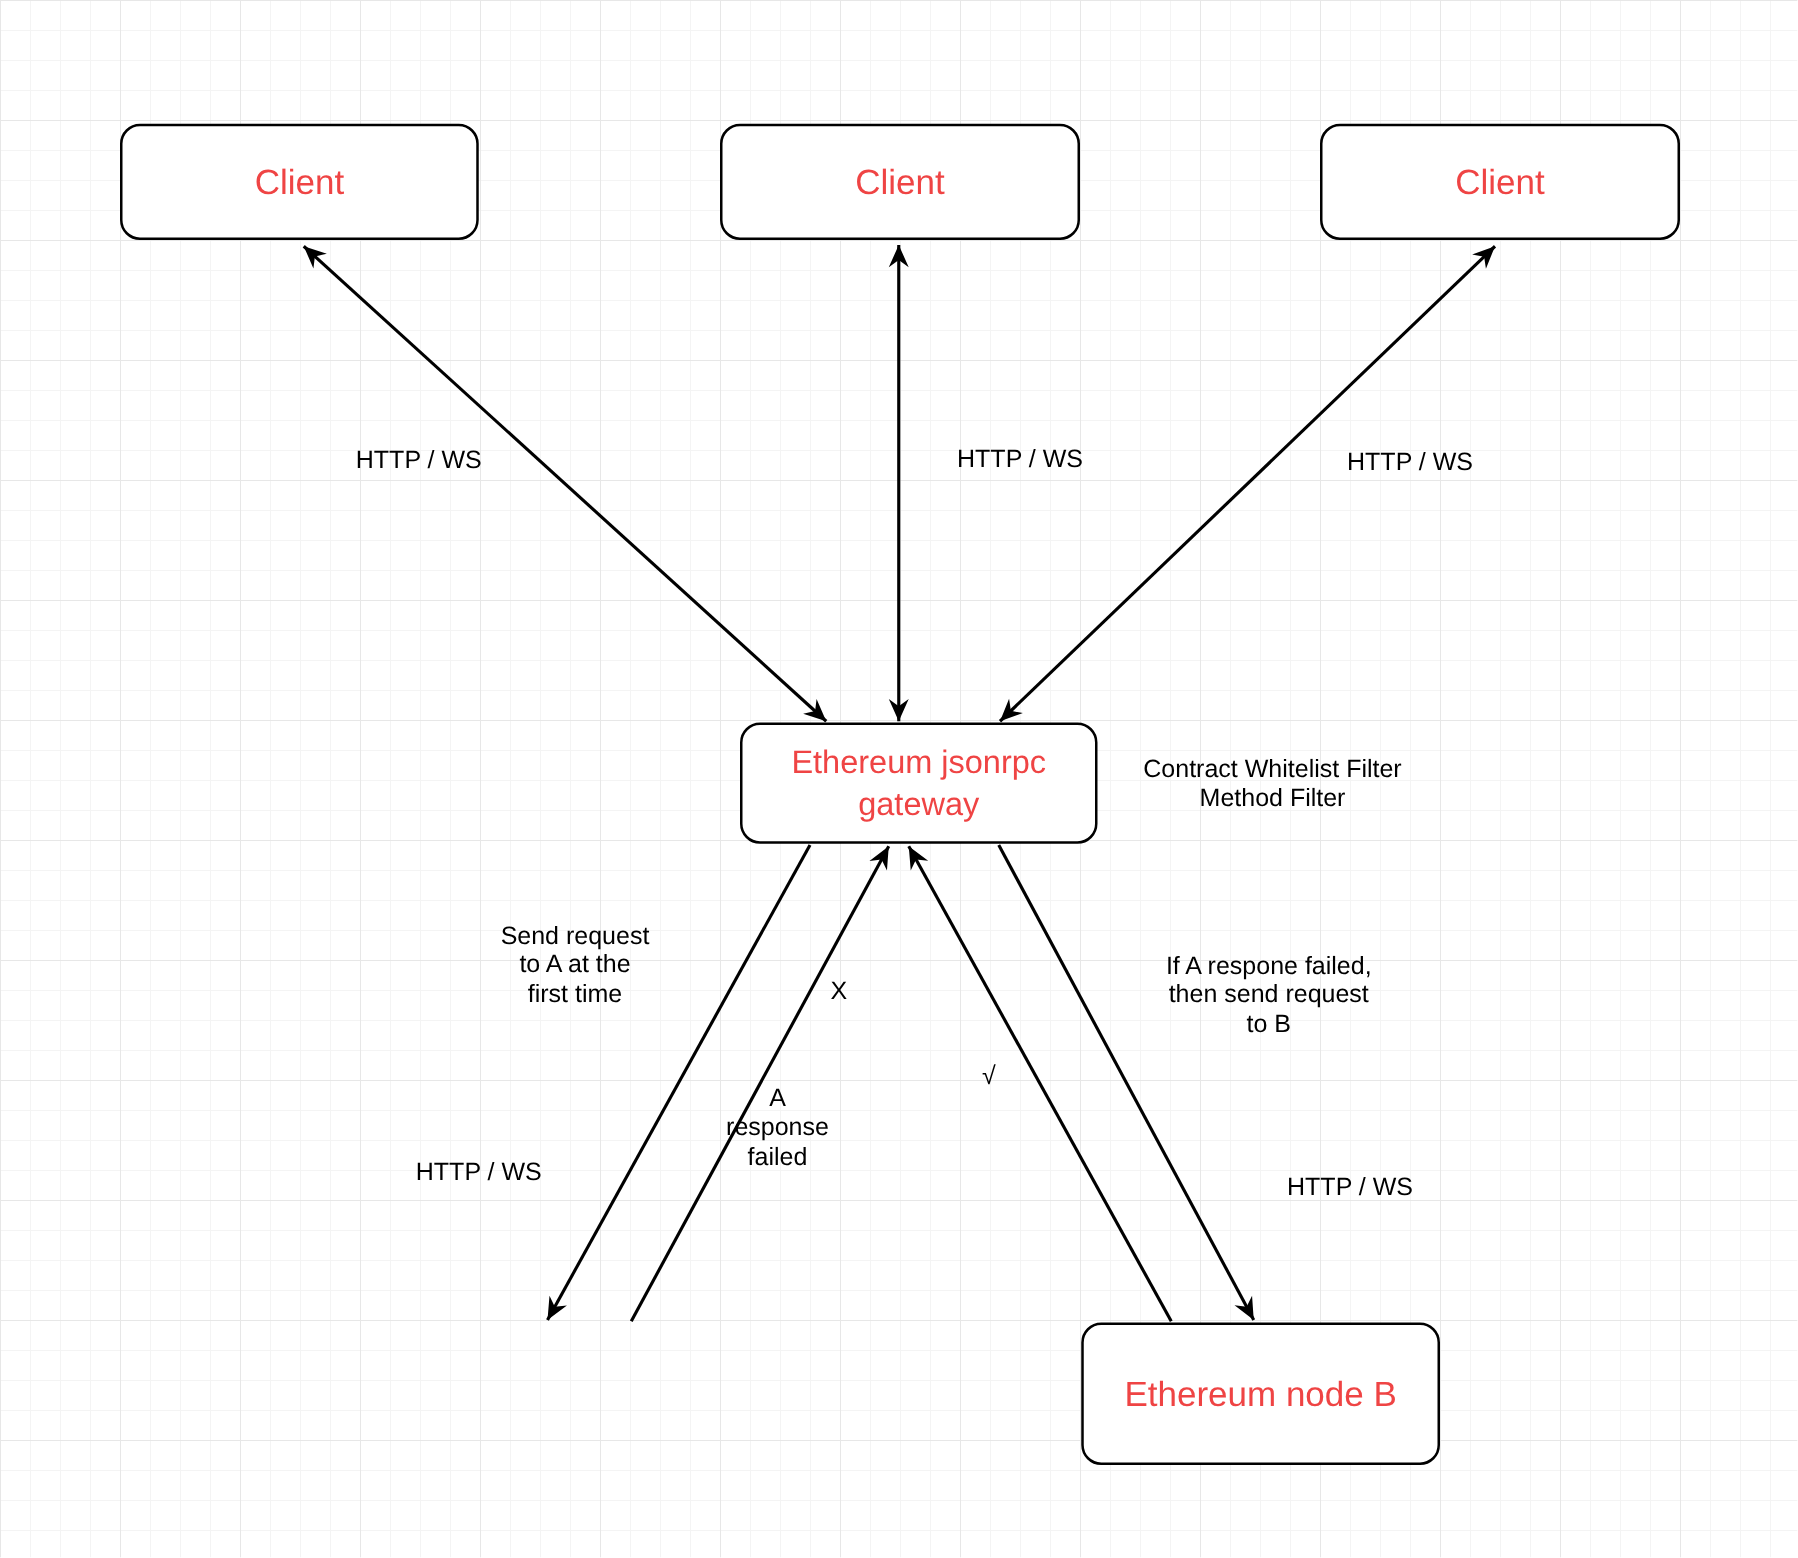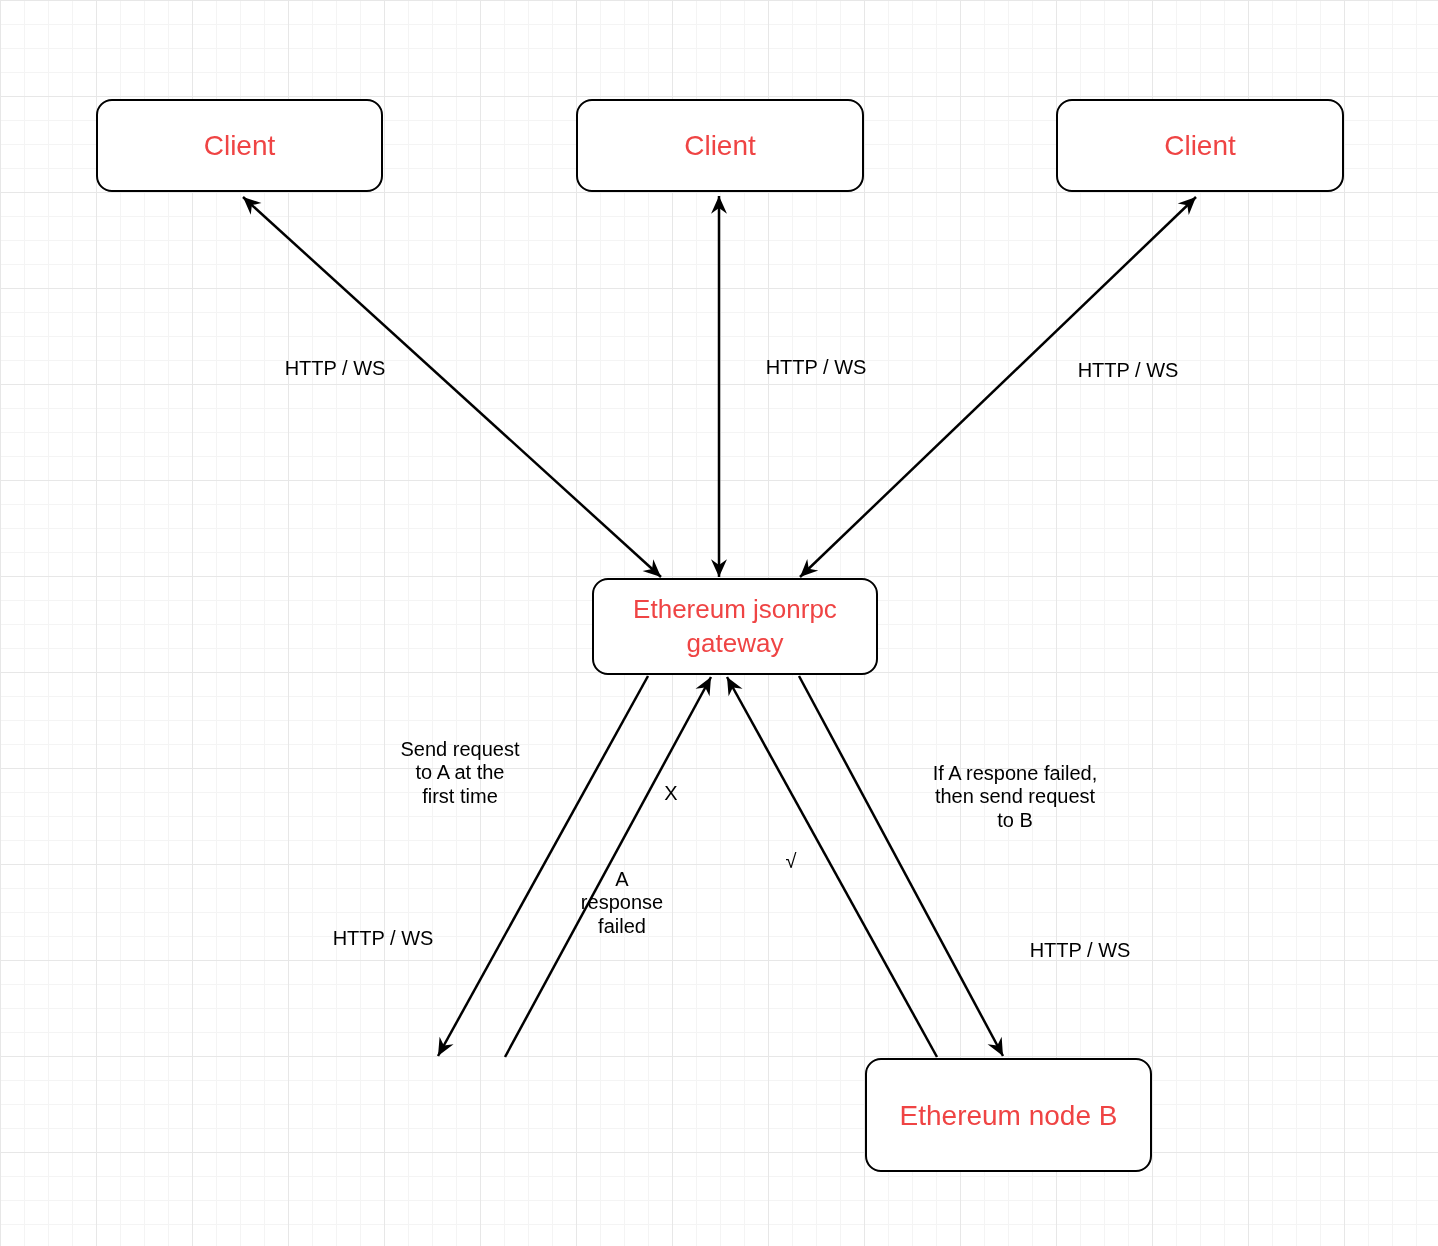--- a/index.html
+++ b/index.html
@@ -110,20 +110,22 @@
     <span>Ethereum jsonrpc
 gateway</span>
   </div>
   <div class="node node-b">
     <span>Ethereum node B</span>
   </div>
 
   <div class="edge-label lbl-http-top-left">HTTP / WS</div>
   <div class="edge-label lbl-http-top-mid">HTTP / WS</div>
   <div class="edge-label lbl-http-top-right">HTTP / WS</div>
+  <div class="edge-label lbl-gateway-note">Contract Whitelist Filter
+Method Filter</div>
   <div class="edge-label lbl-send-request-a">Send request
 to A at the
 first time</div>
   <div class="edge-label lbl-x-mark">X</div>
   <div class="edge-label lbl-a-response-failed">A
 response
 failed</div>
   <div class="edge-label lbl-check-mark">√</div>
   <div class="edge-label lbl-if-a-failed">If A respone failed,
 then send request

